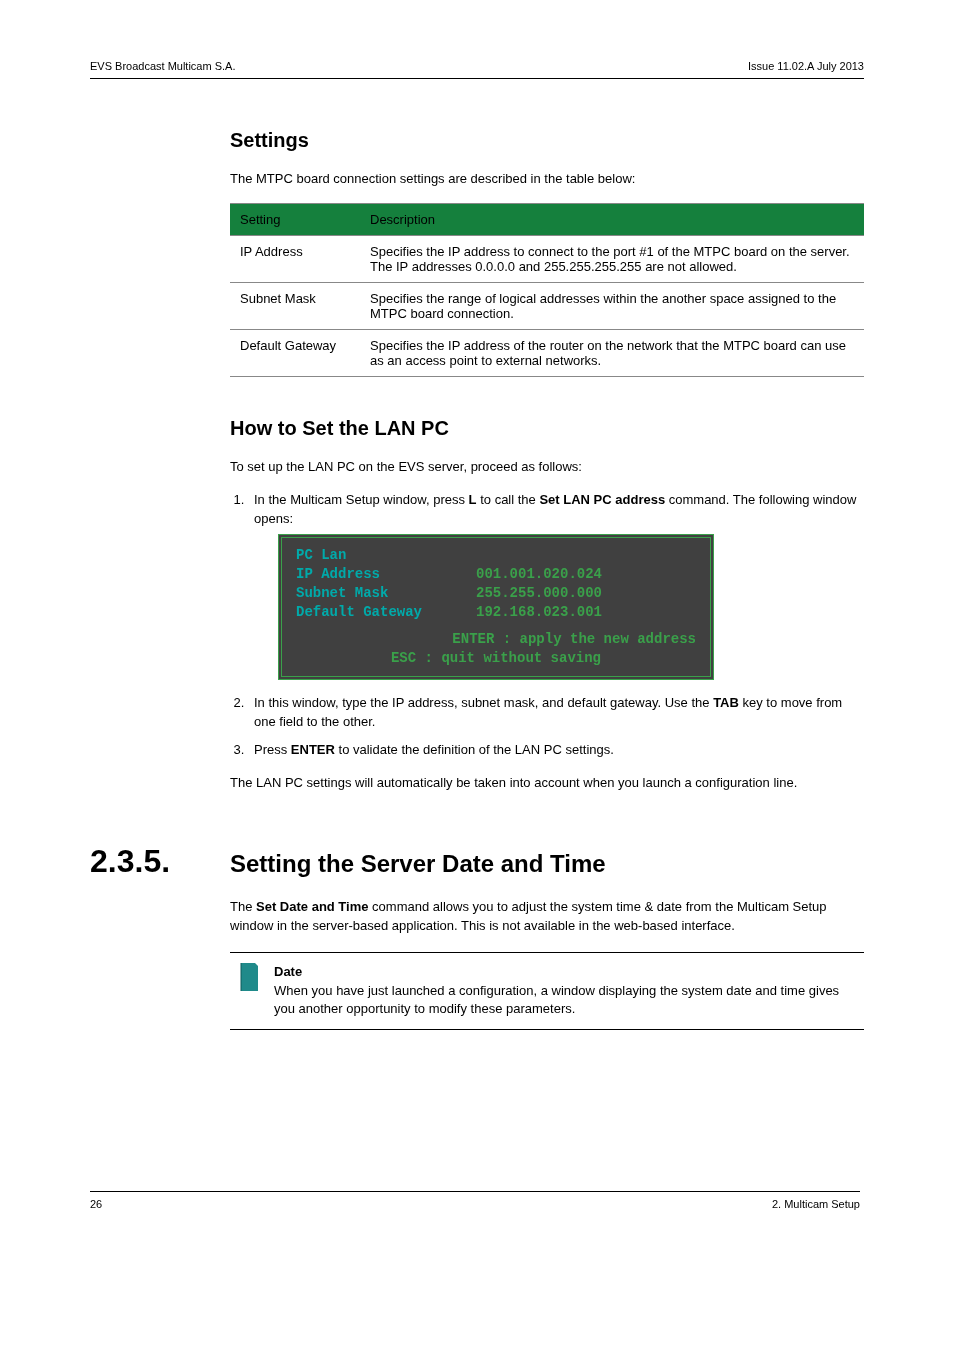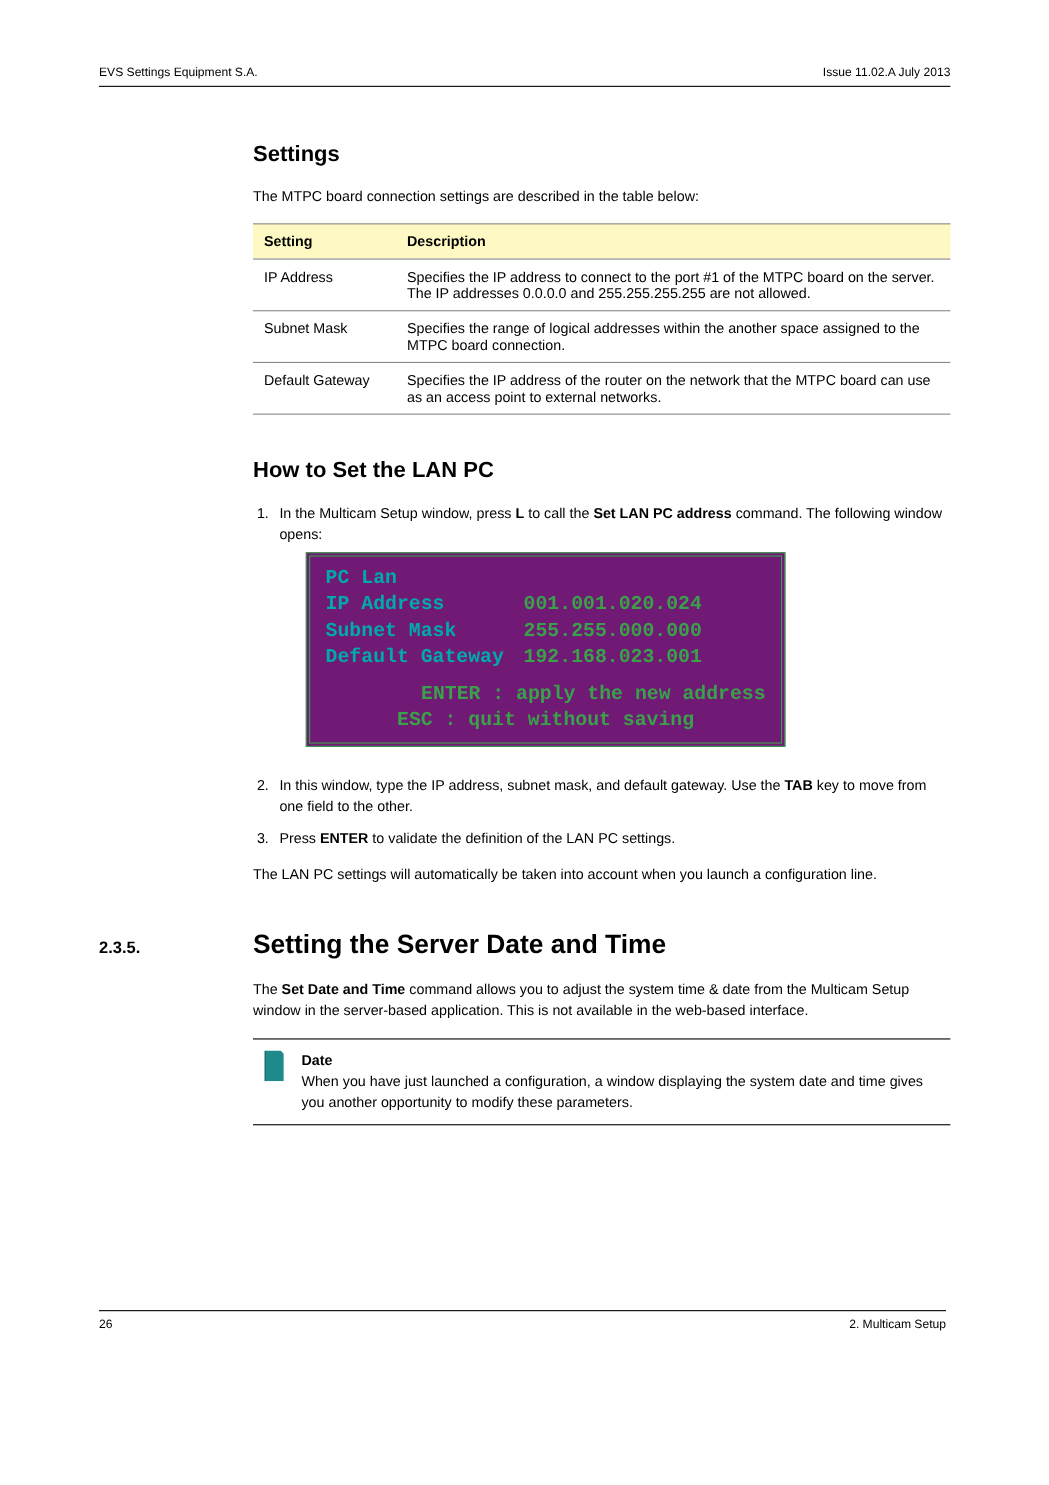--- a/index.html
+++ b/index.html
@@ -43,60 +43,61 @@
     margin-bottom: 40px;
   }
   table.settings th, table.settings td {
     border-top: 1px solid #888;
     border-bottom: 1px solid #888;
     padding: 8px 10px;
     text-align: left;
     vertical-align: top;
   }
   table.settings th {
-    font-weight: bold;
-    background: #fef9c3;
+    font-weight: normal;
+    background: #15803d;
   }
   table.settings td.label {
     width: 110px;
   }
   ol {
     font-size: 13px;
     line-height: 1.45;
     padding-left: 18px;
     margin: 0 0 14px 0;
   }
   ol li {
     margin-bottom: 10px;
     padding-left: 6px;
   }
   .terminal {
     border: 4px double #3aa04a;
-    background: #701a75;
+    background: #404040;
     color: #3aa04a;
     font-family: "Courier New", monospace;
-    font-size: 18px;
+    font-size: 14px;
     font-weight: bold;
     padding: 8px 14px;
     width: 400px;
-    margin: 6px 0 26px 24px;
+    margin: 6px 0 14px 24px;
     line-height: 1.35;
   }
   .terminal .row { display: flex; }
   .terminal .lbl { width: 180px; }
   .terminal .cyan { color: #00aaaa; }
   .h1row {
     display: flex;
     align-items: baseline;
     margin: 40px 0 18px 0;
   }
   .h1num {
-    font-size: 15px;
+    font-size: 32px;
     font-weight: bold;
     width: 140px;
+    margin-top: 10px;
   }
   .h1txt {
     font-size: 24px;
     font-weight: bold;
   }
   .notebox {
     border-top: 1px solid #000;
     border-bottom: 1px solid #000;
     padding: 10px 10px 10px 44px;
     position: relative;
@@ -121,21 +122,21 @@
     justify-content: space-between;
     font-size: 11px;
   }
 </style>
 </head>
 <body>
 
 <div class="page">
 
   <div class="header-line">
-    <span>EVS Settings Equipment S.A.</span>
+    <span>EVS Broadcast Multicam S.A.</span>
     <span>Issue 11.02.A  July 2013</span>
   </div>
 
   <div class="content">
 
     <h2 class="section-hdr">Settings</h2>
     <p>The MTPC board connection settings are described in the table below:</p>
 
     <table class="settings">
       <tbody>
@@ -152,20 +153,21 @@
         <td>Specifies the range of logical addresses within the another space assigned to the MTPC board connection.</td>
       </tr>
       <tr>
         <td class="label">Default Gateway</td>
         <td>Specifies the IP address of the router on the network that the MTPC board can use as an access point to external networks.</td>
       </tr>
     </tbody>
       </table>
 
     <h2 class="section-hdr">How to Set the LAN PC</h2>
+    <p>To set up the LAN PC on the EVS server, proceed as follows:</p>
 
     <ol>
       <li>
         <span>In the Multicam Setup window, press </span><b>L</b><span> to call the </span><b>Set LAN PC address</b><span> command. The following window opens:</span>
 
         <div class="terminal">
           <div class="row">
               <span class="lbl cyan">PC Lan</span>
             </div>
           <div class="row">

